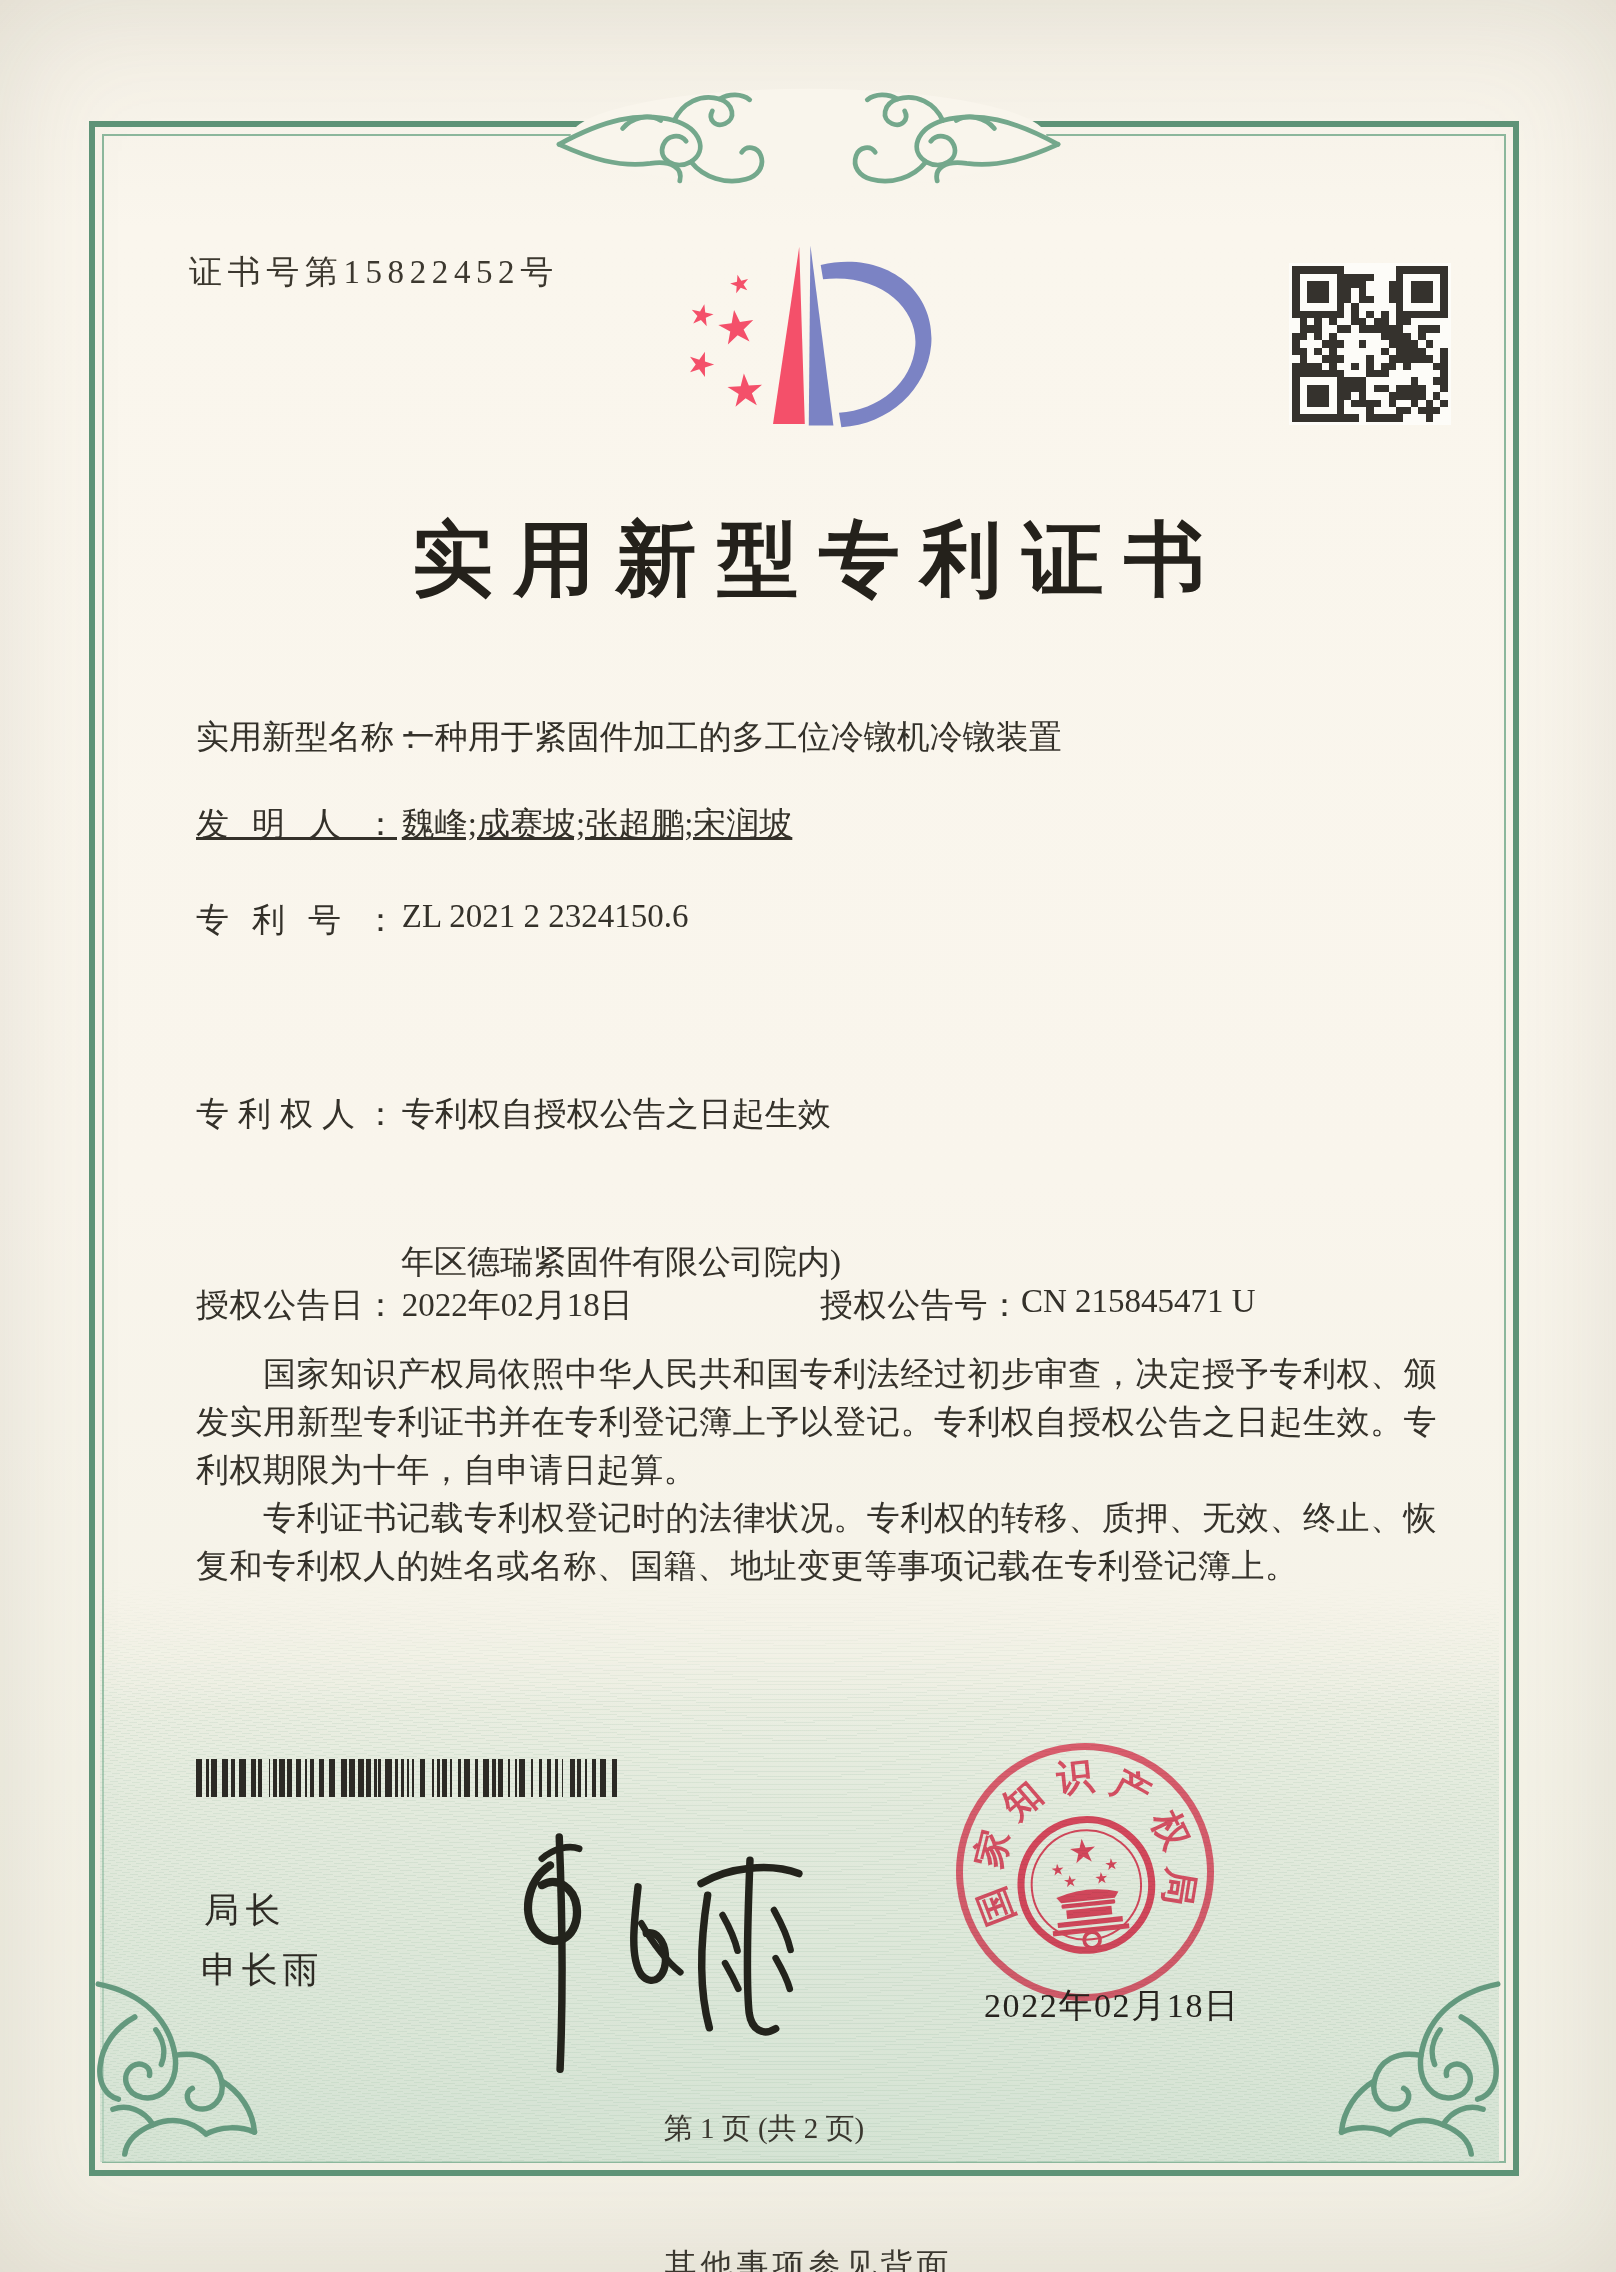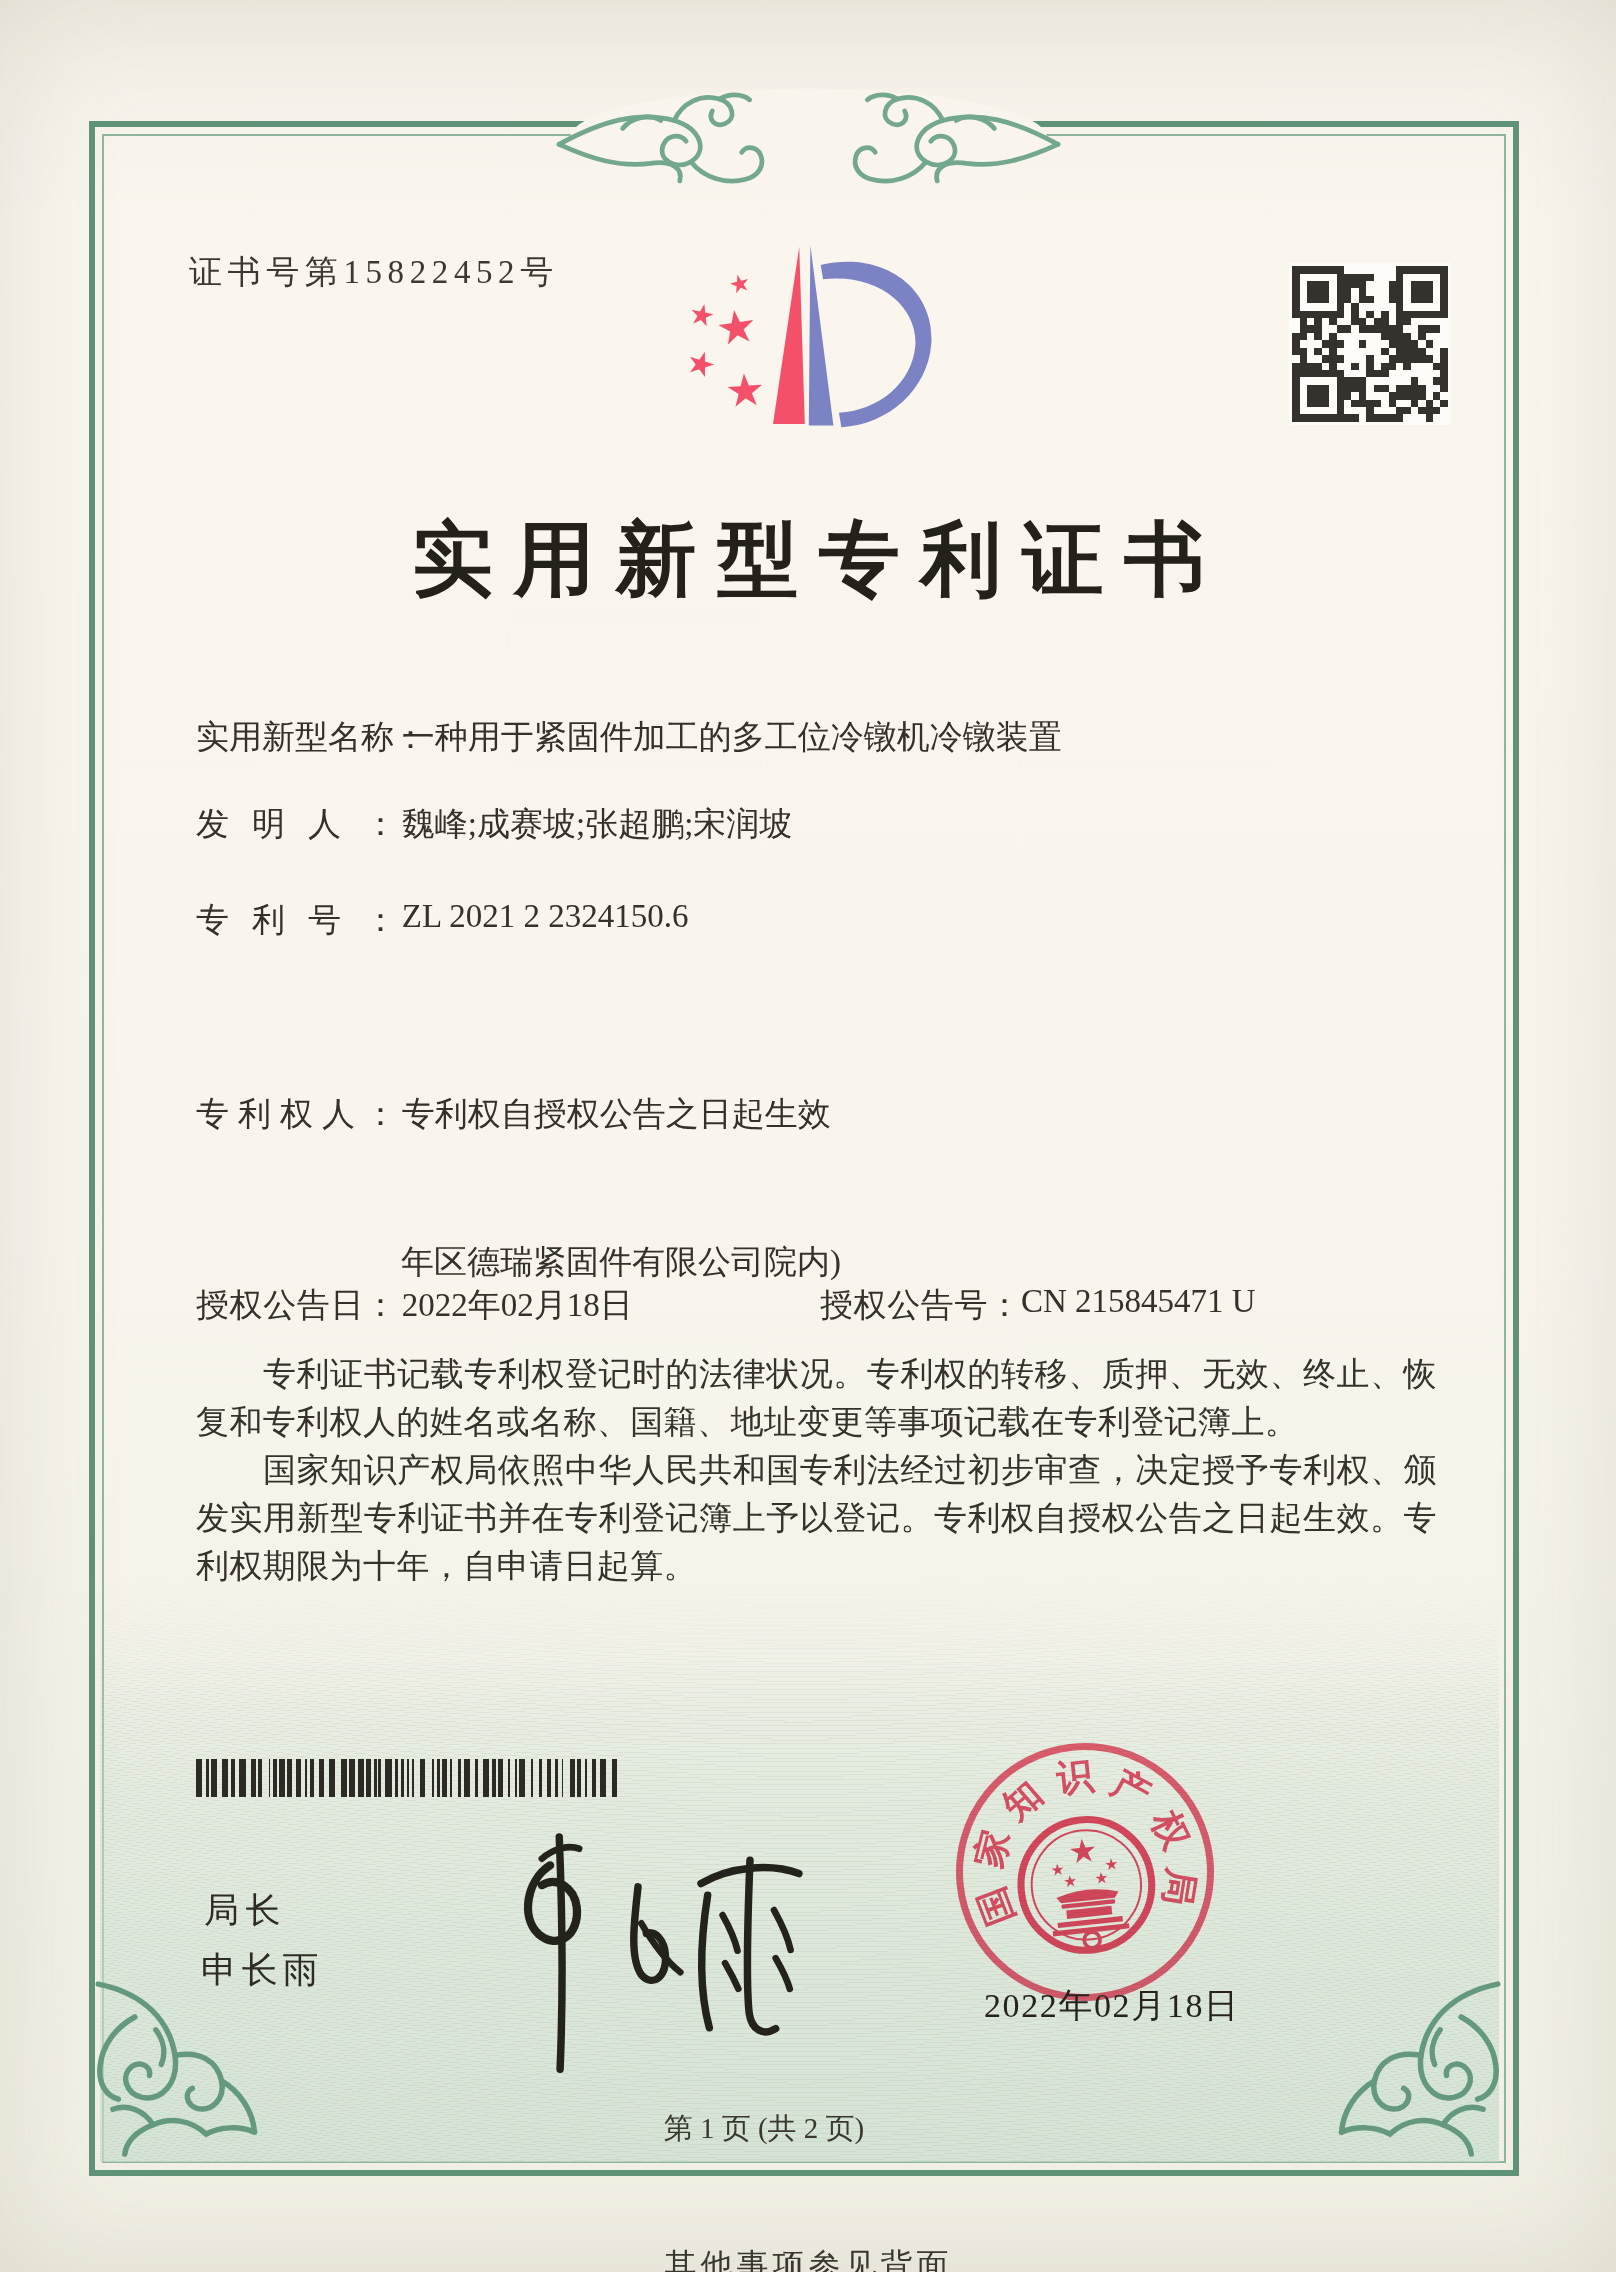--- a/index.html
+++ b/index.html
@@ -575,21 +575,21 @@
       <div></div>
       <div></div>
     </div>
 
   <div class="title">实用新型专利证书</div>
 
   <div class="row" style="top:715px;">
     <span class="lab">实用新型名称：</span>
     <span class="val">一种用于紧固件加工的多工位冷镦机冷镦装置</span>
   </div>
-  <div class="row" style="top:802px;">
+  <div class="row" style="top:802px;text-decoration:underline;">
     <span class="lab">发明人：</span>
     <span class="val">魏峰;成赛坡;张超鹏;宋润坡</span>
   </div>
   <div class="row" style="top:898px;">
     <span class="lab">专利号：</span>
     <span class="val">ZL 2021 2 2324150.6</span>
   </div>
   <div class="row" style="top:1092px;">
     <span class="lab">专利权人：</span>
     <span class="val">专利权自授权公告之日起生效</span>
@@ -598,22 +598,22 @@
   <div class="row" style="top:1283px;">
     <span class="lab">授权公告日：</span>
     <span class="val">2022年02月18日</span>
   </div>
   <div class="grant2" style="top:1283px;">
     <span class="lab">授权公告号：</span>
     <span class="val">CN 215845471 U</span>
   </div>
 
   <div class="paras">
+    <p>国家知识产权局依照中华人民共和国专利法经过初步审查，决定授予专利权、颁发实用新型专利证书并在专利登记簿上予以登记。专利权自授权公告之日起生效。专利权期限为十年，自申请日起算。</p>
     <p>专利证书记载专利权登记时的法律状况。专利权的转移、质押、无效、终止、恢复和专利权人的姓名或名称、国籍、地址变更等事项记载在专利登记簿上。</p>
-    <p>国家知识产权局依照中华人民共和国专利法经过初步审查，决定授予专利权、颁发实用新型专利证书并在专利登记簿上予以登记。专利权自授权公告之日起生效。专利权期限为十年，自申请日起算。</p>
   </div>
 
   <div class="barcode" id="barcode">
       <div class="k" style="width: 5.6px;"></div>
       <div style="width: 4.8px;"></div>
       <div class="k" style="width: 3.2px;"></div>
       <div style="width: 1.6px;"></div>
       <div class="k" style="width: 6.4px;"></div>
       <div style="width: 4.8px;"></div>
       <div class="k" style="width: 6.4px;"></div>

